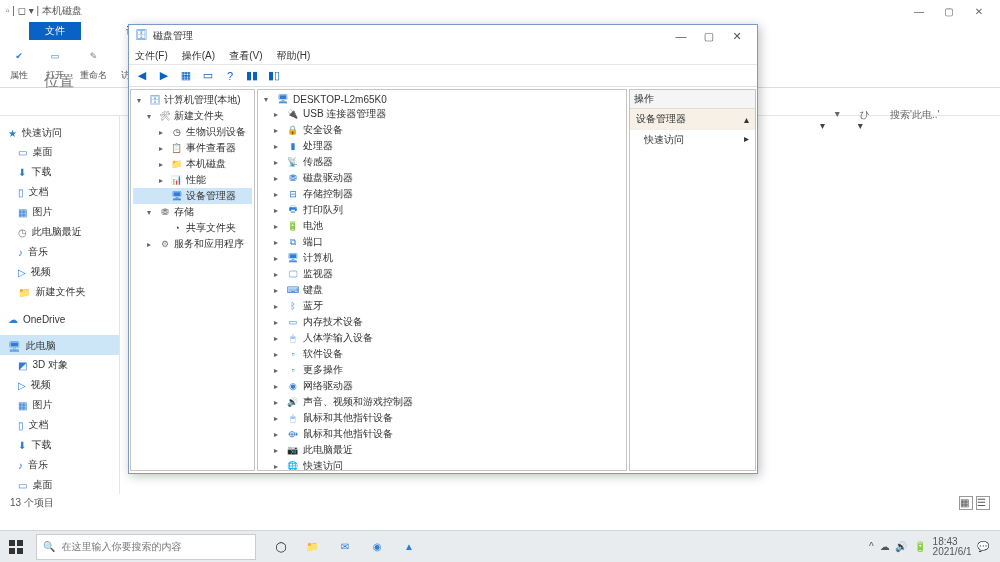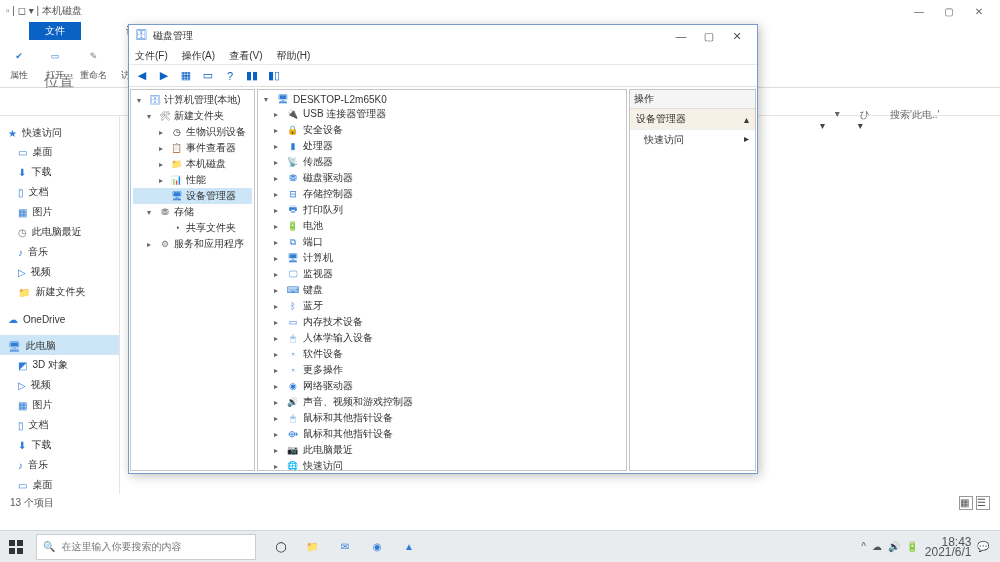--- a/index.html
+++ b/index.html
@@ -54,21 +54,21 @@
 .ticon { width: 12px; height: 12px; display: inline-flex; align-items: center; justify-content: center; font-size: 9px; }
 .exp { width: 9px; color: #666; font-size: 8px; }
 
 
 .taskbar { position: absolute; bottom: 0; left: 0; width: 1000px; height: 32px; background: #e8ecef; border-top: 1px solid #cfd6dc; display: flex; align-items: center; font-size: 10px; }
 .taskbar .start { width: 32px; height: 32px; display: flex; align-items: center; justify-content: center; }
 .taskbar .search { width: 220px; height: 26px; background: #fff; border: 1px solid #ccc; display: flex; align-items: center; padding: 0 6px; gap: 6px; color: #777; margin: 0 4px; }
 .taskbar .tbtns { display: flex; gap: 2px; margin-left: 6px; }
 .taskbar .tbtns .tb { width: 30px; height: 30px; display: flex; align-items: center; justify-content: center; }
 .taskbar .tray { margin-left: auto; display: flex; align-items: center; gap: 6px; padding: 0 10px; color: #555; }
-.taskbar .clock { display: flex; flex-direction: column; align-items: flex-end; font-size: 12px; line-height: 10px; }
+.taskbar .clock { display: flex; flex-direction: column; font-size: 10px; line-height: 10px; }
 
 
 .i-folder { color: #e8b34a; }
 .i-blue { color: #2e7dd6; }
 .i-grey { color: #777; }
 .i-green { color: #2a8; }
 </style>
 </head>
 <body>
 

